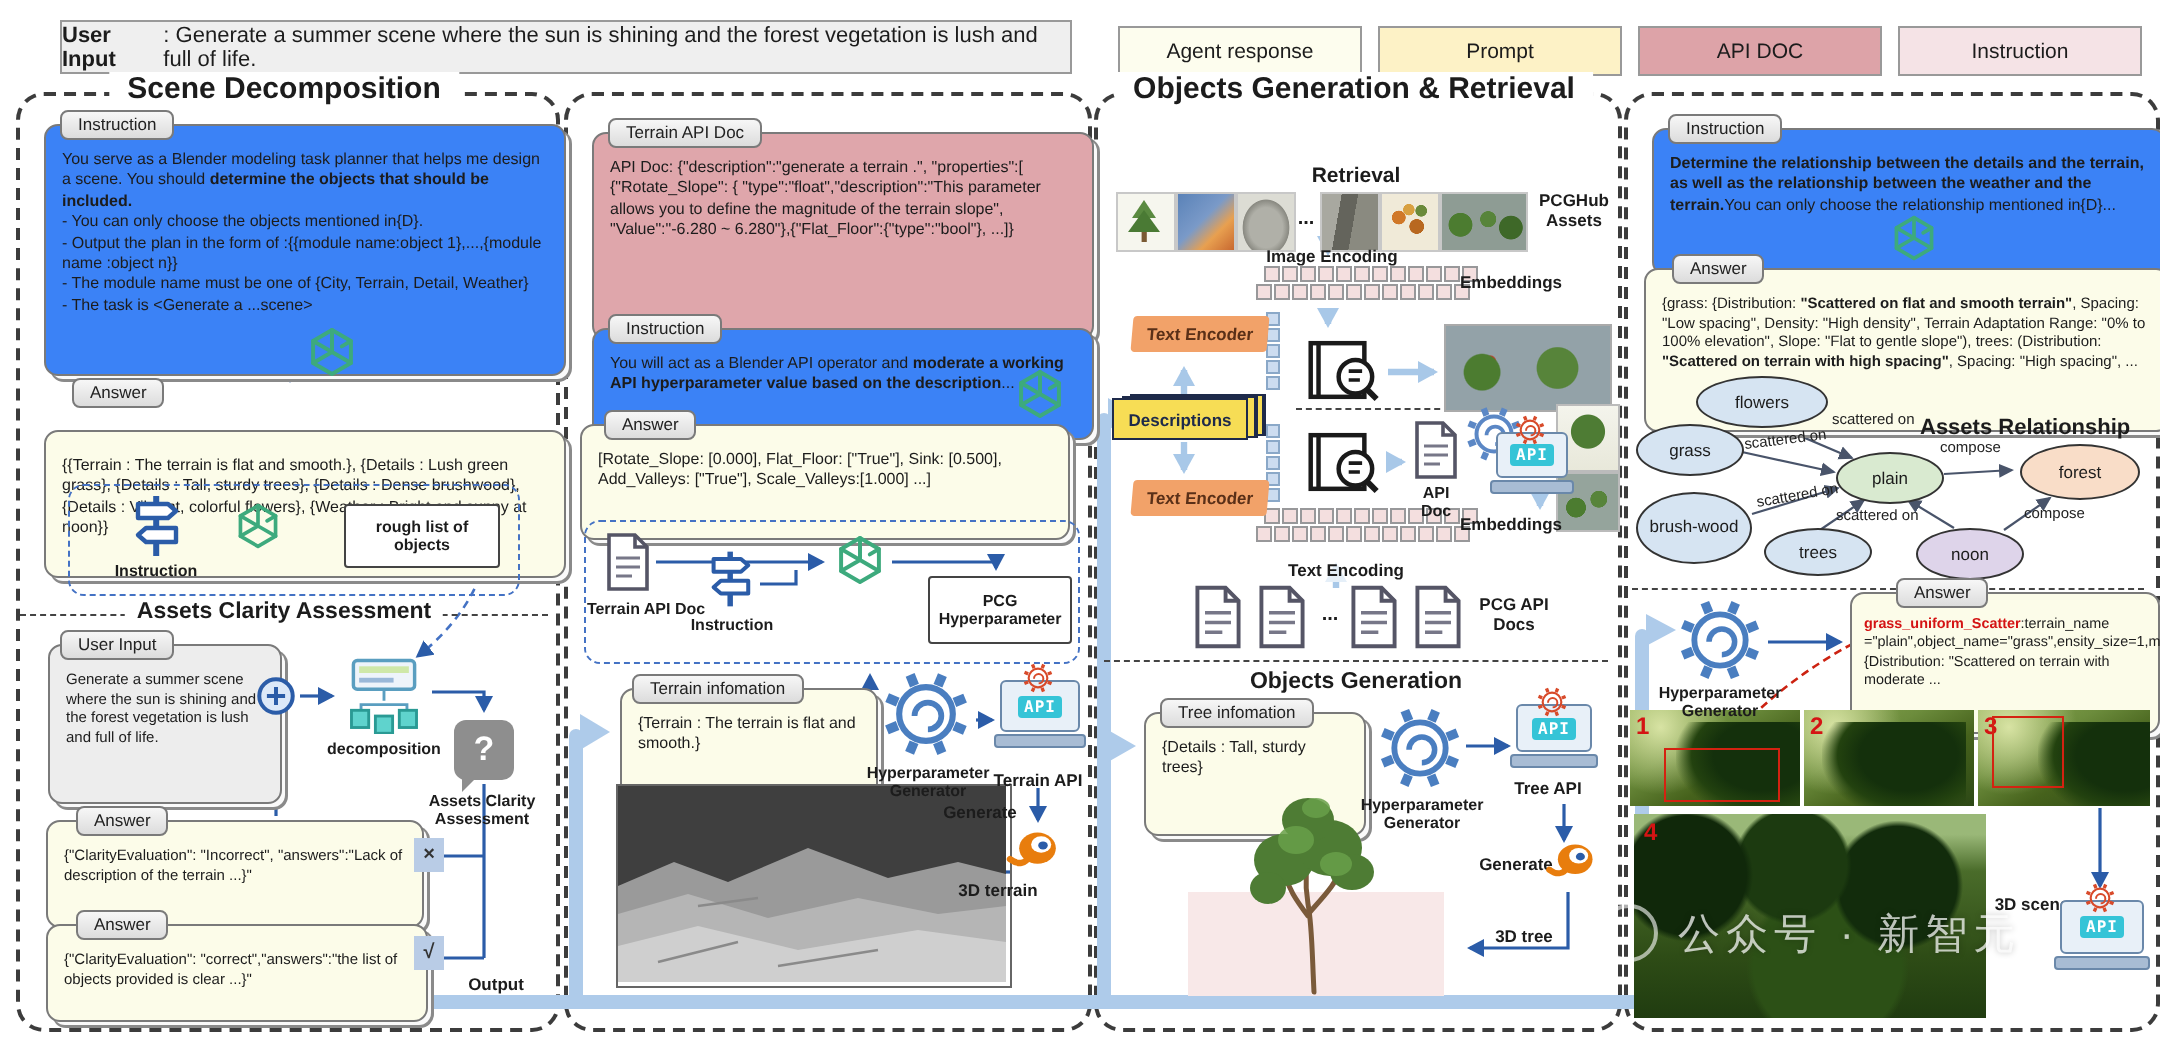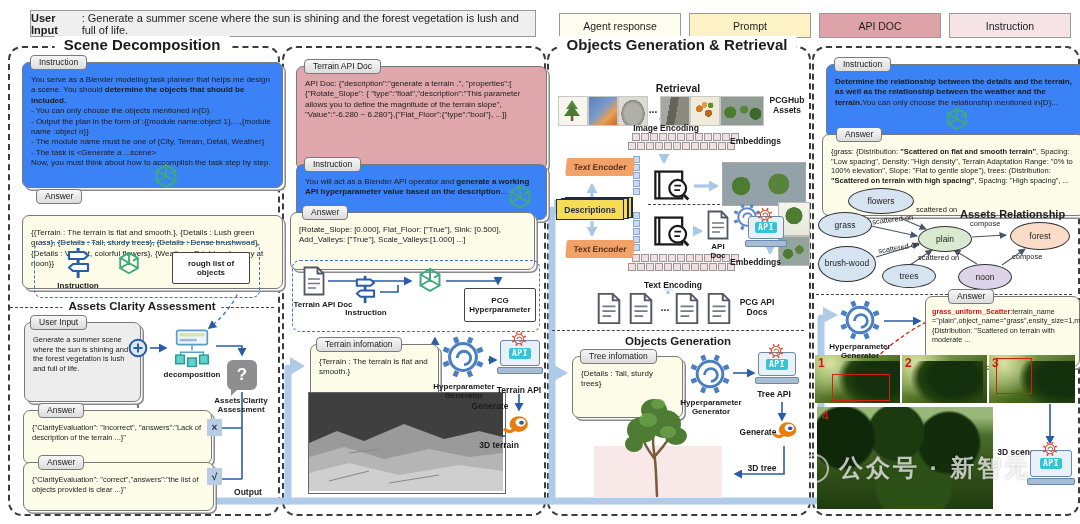--- a/index.html
+++ b/index.html
@@ -57,21 +57,21 @@
   .sqb{display:inline-block;width:7px;height:7px;background:#ccdcf0;border:1px solid #8aa8c8;margin-bottom:1px;box-sizing:border-box;}
   .sqrow{position:absolute;white-space:nowrap;line-height:0;z-index:2;}
   .sqcol{position:absolute;width:9px;z-index:2;line-height:0;}
   .laptop{position:absolute;z-index:3;}
   .laptop .scr{background:#e8f0f8;border:1.5px solid #6a88aa;border-radius:3px;display:flex;align-items:center;justify-content:center;}
   .laptop .api{background:#35c4d7;border-radius:2px;padding:1px 3px;color:#fff;font-family:"DejaVu Sans Mono",monospace;font-weight:bold;font-size:8px;letter-spacing:.5px;}
   .laptop .base{margin:1px 0 0 -3px;height:4.5px;background:#a8bcd4;border:1px solid #6a88aa;border-radius:2px;}
   .laptop .tgear{position:absolute;top:-9px;left:50%;transform:translateX(-50%);z-index:4;}
   .wm{position:absolute;z-index:7;display:flex;align-items:center;gap:10px;color:rgba(255,255,255,.72);}
   .wm .circ{width:25px;height:25px;border:2.5px solid rgba(255,255,255,.6);border-radius:50%;}
-  .wm .txt{font-size:24px;letter-spacing:3px;text-shadow:0 0 3px rgba(0,0,0,.25);font-weight:bold;}
+  .wm .txt{font-size:21px;letter-spacing:3px;text-shadow:0 0 3px rgba(0,0,0,.25);}
   svg.ovl{position:absolute;left:0;top:0;z-index:1;pointer-events:none;}
   .icon{position:absolute;z-index:3;line-height:0;}
   .red{color:#d41414;font-weight:bold;}
 </style>
 </head>
 <body>
 
 <div id="canvas">
 
   <svg class="ovl" width="1080" height="524" viewBox="0 0 1080 524">
@@ -194,21 +194,20 @@
   <div class="coltitle" style="left:142px;">Scene Decomposition</div>
   <div class="coltitle" style="left:677px;">Objects Generation &amp; Retrieval</div>
 
   <div class="tab" style="left:30px;top:55px;">Instruction</div>
   <div class="box pink pad t8" style="left:22px;top:62px;width:244px;height:108px;">
     <span>You serve as a Blender modeling task planner that helps me design a scene. You should </span><span class="b">determine the objects that should be included.</span>
     <div>- You can only choose the objects mentioned in{D}.</div>
     <div>- Output the plan in the form of :{{module name:object 1},...,{module name :object n}}</div>
     <div>- The module name must be one of {City, Terrain, Detail, Weather}</div>
     <div>- The task is &lt;Generate a ...scene&gt;</div>
-    <div>Now, you must think about how to accomplish the task step by step.</div>
   </div>
   <div class="icon" style="left:152px;top:162px;"><svg width="28" height="28" viewBox="0 0 24 24" fill="none" stroke="#3daa7d" stroke-width="1.7" stroke-linejoin="round" stroke-linecap="round">
         <path d="M12 2.6 L20.1 7.3 V16.7 L12 21.4 L3.9 16.7 V7.3 Z"></path>
         <path d="M12 2.6 V12 L3.9 16.7 M12 12 L20.1 16.7 M3.9 7.3 L12 12 M20.1 7.3 L16.2 9.6"></path>
       </svg></div>
   <div class="tab" style="left:36px;top:189px;">Answer</div>
   <div class="box cream pad t8" style="left:22px;top:196px;width:244px;height:56px;margin-top:19px;">
     <span>{{Terrain : The terrain is flat and smooth.}, {Details : Lush green grass}, {Details : Tall, sturdy trees}, {Details : Dense brushwood}, {Details : Vibrant, colorful flowers}, {Weather : Bright and sunny at noon}}</span>
   </div>
   <div class="dashbox" style="left:34px;top:242px;width:224px;height:54px;"></div>
@@ -258,21 +257,21 @@
   </div>
   <div class="chip" style="left:207px;top:468px;">√</div>
   <div class="lbl" style="left:228px;top:488px;width:40px;font-size:8.5px;">Output</div>
 
   <div class="tab" style="left:304px;top:59px;">Terrain API Doc</div>
   <div class="box rose pad t8" style="left:296px;top:66px;width:234px;height:86px;">
     <span>API Doc: {"description":"generate a terrain .", "properties":[ {"Rotate_Slope": { "type":"float","description":"This parameter allows you to define the magnitude of the terrain slope", "Value":"-6.280 ~ 6.280"},{"Flat_Floor":{"type":"bool"}, ...]}</span>
   </div>
   <div class="tab" style="left:304px;top:157px;">Instruction</div>
   <div class="box pink pad t8" style="left:296px;top:164px;width:234px;height:38px;">
-    <span>You will act as a Blender API operator and </span><span class="b">generate a working API hyperparameter value based on the description</span><span>...</span>
+    <span>You will act as a Blender API operator and </span><span class="b">moderate a working API hyperparameter value based on the description</span><span>...</span>
   </div>
   <div class="icon" style="left:506px;top:183px;"><svg width="28" height="28" viewBox="0 0 24 24" fill="none" stroke="#3daa7d" stroke-width="1.7" stroke-linejoin="round" stroke-linecap="round">
         <path d="M12 2.6 L20.1 7.3 V16.7 L12 21.4 L3.9 16.7 V7.3 Z"></path>
         <path d="M12 2.6 V12 L3.9 16.7 M12 12 L20.1 16.7 M3.9 7.3 L12 12 M20.1 7.3 L16.2 9.6"></path>
       </svg></div>
   <div class="tab" style="left:302px;top:205px;">Answer</div>
   <div class="box cream pad t8" style="left:290px;top:212px;width:228px;height:40px;">
     <span>[Rotate_Slope: [0.000], Flat_Floor: ["True"], Sink: [0.500], Add_Valleys: ["True"], Scale_Valleys:[1.000] ...]</span>
   </div>
   <div class="dashbox" style="left:292px;top:260px;width:246px;height:70px;"></div>

